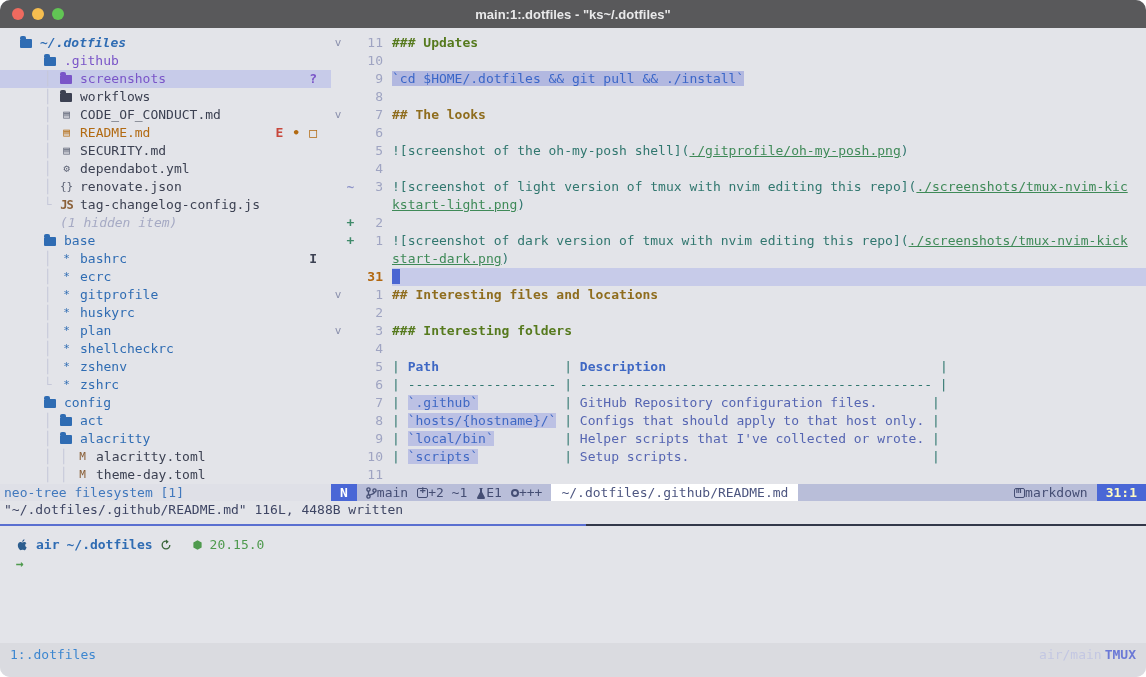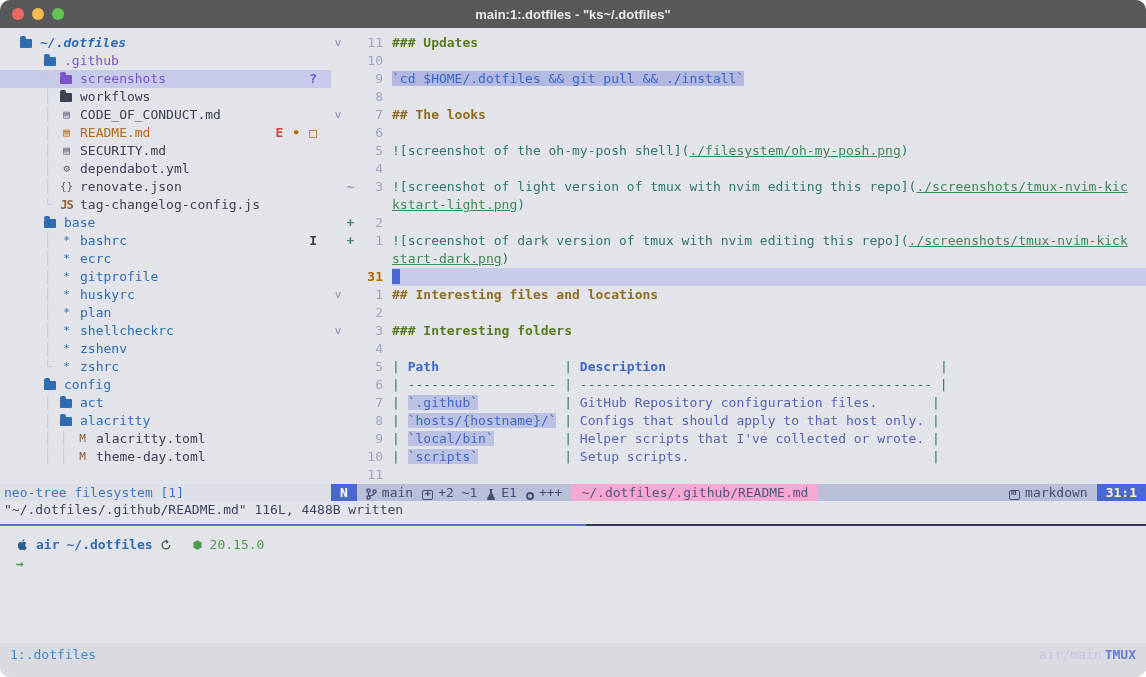--- a/index.html
+++ b/index.html
@@ -62,22 +62,22 @@
   .c-desc{color:#5565b2;}
   .c-code{color:#3f68c4;background:#bcc1e4;}
   .c-selcode{color:#3a66c8;background:#b2b8e0;}
   .c-plain{color:#3c4152;}
   
   .neotree-winbar{position:absolute;left:0;top:484px;width:331px;height:17px;line-height:17px;
     background:#dfe0e7;color:#4178bd;padding-left:4px;}
   .statusline{position:absolute;left:331px;top:484px;width:815px;height:17px;background:#b9bed9;
     display:flex;align-items:center;color:#454e74;overflow:hidden;}
   .mode-box{background:#4a67d6;color:#ffffff;font-weight:bold;padding:0 9px;height:17px;line-height:17px;flex:0 0 auto;}
-  .sl-seg{display:inline-flex;align-items:flex-end;gap:5px;margin-left:9px;flex:0 0 auto;}
-  .sl-path{background:#f9a8d4;color:#4d5680;height:17px;line-height:17px;padding:0 10px;margin-left:9px;flex:0 0 auto;}
+  .sl-seg{display:inline-flex;align-items:center;margin-left:9px;flex:0 0 auto;}
+  .sl-path{background:#ffffff;color:#4d5680;height:17px;line-height:17px;padding:0 10px;margin-left:9px;flex:0 0 auto;}
   .sl-fill{flex:1 1 auto;}
   .pos-box{background:#4a67d6;color:#fef9c3;font-weight:bold;padding:0 9px;height:17px;line-height:17px;margin-left:9px;flex:0 0 auto;}
   .doc-ico,.md-ico{display:inline-block;width:11px;height:10px;border:1.5px solid #454e74;border-radius:2px;position:relative;}
   .md-ico::after{content:"m";position:absolute;left:1px;top:-4px;font-size:9px;font-weight:bold;color:#454e74;}
   .doc-ico::after{content:"+";position:absolute;left:1.5px;top:-4.5px;font-size:10px;font-weight:bold;color:#454e74;}
   .ring-ico{display:inline-block;width:8px;height:8px;border:2px solid #454e74;border-radius:50%;}
   
   .msgline{position:absolute;left:0;top:501px;width:1146px;height:18px;line-height:18px;
     color:#3f4664;padding-left:4px;white-space:pre;}
   
@@ -118,20 +118,21 @@
       <div class="trow" style="padding-left: 20px;"><span class="ficon c-blue"></span><span class="tlabel c-blue it bd">~/.dotfiles</span></div>
       <div class="trow" style="padding-left: 44px; text-align: right;"><span class="ficon c-blue"></span><span class="tlabel c-purple">.github</span></div>
       <div class="trow tsel" style="padding-left: 44px;"><span class="guide">│</span><span class="ficon c-purple"></span><span class="tlabel c-purple">screenshots</span><span class="badges"><span class="bdg c-purple">?</span></span></div>
       <div class="trow" style="padding-left: 44px;"><span class="guide">│</span><span class="ficon c-dark"></span><span class="tlabel c-dark">workflows</span></div>
       <div class="trow" style="padding-left: 44px;"><span class="guide">│</span><span class="gicon c-gray">▤</span><span class="tlabel c-dark">CODE_OF_CONDUCT.md</span></div>
       <div class="trow" style="padding-left: 44px;"><span class="guide">│</span><span class="gicon c-orange">▤</span><span class="tlabel c-orange">README.md</span><span class="badges"><span class="bdg c-red">E</span><span class="bdg c-orange">•</span><span class="bdg c-orange">□</span></span></div>
       <div class="trow" style="padding-left: 44px;"><span class="guide">│</span><span class="gicon c-gray">▤</span><span class="tlabel c-dark">SECURITY.md</span></div>
       <div class="trow" style="padding-left: 44px;"><span class="guide">│</span><span class="gicon c-gray">⚙</span><span class="tlabel c-dark">dependabot.yml</span></div>
       <div class="trow" style="padding-left: 44px;"><span class="guide">│</span><span class="gicon c-gray">{}</span><span class="tlabel c-dark">renovate.json</span></div>
       <div class="trow" style="padding-left: 44px;"><span class="guide">└</span><span class="gicon c-brown tiny">JS</span><span class="tlabel c-dark">tag-changelog-config.js</span></div>
+      <div class="trow" style="padding-left: 44px;"><span class="guide"> </span><span class="tlabel c-muted it">(1 hidden item)</span></div>
       <div class="trow" style="padding-left: 44px;"><span class="ficon c-blue"></span><span class="tlabel c-blue">base</span></div>
       <div class="trow" style="padding-left: 44px;"><span class="guide">│</span><span class="gicon c-blue">*</span><span class="tlabel c-blue">bashrc</span><span class="badges"><span class="bdg c-dark">I</span></span></div>
       <div class="trow" style="padding-left: 44px;"><span class="guide">│</span><span class="gicon c-blue">*</span><span class="tlabel c-blue">ecrc</span></div>
       <div class="trow" style="padding-left: 44px;"><span class="guide">│</span><span class="gicon c-blue">*</span><span class="tlabel c-blue">gitprofile</span></div>
       <div class="trow" style="padding-left: 44px;"><span class="guide">│</span><span class="gicon c-blue">*</span><span class="tlabel c-blue">huskyrc</span></div>
       <div class="trow" style="padding-left: 44px;"><span class="guide">│</span><span class="gicon c-blue">*</span><span class="tlabel c-blue">plan</span></div>
       <div class="trow" style="padding-left: 44px;"><span class="guide">│</span><span class="gicon c-blue">*</span><span class="tlabel c-blue">shellcheckrc</span></div>
       <div class="trow" style="padding-left: 44px;"><span class="guide">│</span><span class="gicon c-blue">*</span><span class="tlabel c-blue">zshenv</span></div>
       <div class="trow" style="padding-left: 44px;"><span class="guide">└</span><span class="gicon c-blue">*</span><span class="tlabel c-blue">zshrc</span></div>
       <div class="trow" style="padding-left: 44px;"><span class="ficon c-blue"></span><span class="tlabel c-blue">config</span></div>
@@ -141,21 +142,21 @@
       <div class="trow" style="padding-left: 44px;"><span class="guide">│</span><span class="guide">│</span><span class="gicon c-brown">M</span><span class="tlabel c-dark">theme-day.toml</span></div>
     </div>
 
   <div class="editor">
       <div class="erow"><span class="fold">v</span><span class="sign"></span><span class="lnum">11</span><span class="etext"><span class="c-h3">### Updates</span></span></div>
       <div class="erow"><span class="fold"></span><span class="sign"></span><span class="lnum">10</span><span class="etext"></span></div>
       <div class="erow"><span class="fold"></span><span class="sign"></span><span class="lnum">9</span><span class="etext"><span class="c-selcode">`cd $HOME/.dotfiles &amp;&amp; git pull &amp;&amp; ./install`</span></span></div>
       <div class="erow"><span class="fold"></span><span class="sign"></span><span class="lnum">8</span><span class="etext"></span></div>
       <div class="erow"><span class="fold">v</span><span class="sign"></span><span class="lnum">7</span><span class="etext"><span class="c-h2">## The looks</span></span></div>
       <div class="erow"><span class="fold"></span><span class="sign"></span><span class="lnum">6</span><span class="etext"></span></div>
-      <div class="erow"><span class="fold"></span><span class="sign"></span><span class="lnum">5</span><span class="etext"><span class="c-md">![screenshot of the oh-my-posh shell](</span><span class="c-link">./filesystem/oh-my-posh.png</span><span class="c-md">)</span></span></div>
+      <div class="erow"><span class="fold"></span><span class="sign"></span><span class="lnum">5</span><span class="etext"><span class="c-md">![screenshot of the oh-my-posh shell](</span><span class="c-link">./gitprofile/oh-my-posh.png</span><span class="c-md">)</span></span></div>
       <div class="erow"><span class="fold"></span><span class="sign"></span><span class="lnum">4</span><span class="etext"></span></div>
       <div class="erow"><span class="fold"></span><span class="sign chg">~</span><span class="lnum">3</span><span class="etext"><span class="c-md">![screenshot of light version of tmux with nvim editing this repo](</span><span class="c-link">./screenshots/tmux-nvim-kic</span></span></div>
       <div class="erow"><span class="fold"></span><span class="sign"></span><span class="lnum"></span><span class="etext"><span class="c-link">kstart-light.png</span><span class="c-md">)</span></span></div>
       <div class="erow"><span class="fold"></span><span class="sign add">+</span><span class="lnum">2</span><span class="etext"></span></div>
       <div class="erow"><span class="fold"></span><span class="sign add">+</span><span class="lnum">1</span><span class="etext"><span class="c-md">![screenshot of dark version of tmux with nvim editing this repo](</span><span class="c-link">./screenshots/tmux-nvim-kick</span></span></div>
       <div class="erow"><span class="fold"></span><span class="sign"></span><span class="lnum"></span><span class="etext"><span class="c-link">start-dark.png</span><span class="c-md">)</span></span></div>
       <div class="erow ecur"><span class="fold"></span><span class="sign"></span><span class="lnum">31</span><span class="etext"><span class="cursorblock"></span></span></div>
       <div class="erow"><span class="fold">v</span><span class="sign"></span><span class="lnum">1</span><span class="etext"><span class="c-h2">## Interesting files and locations</span></span></div>
       <div class="erow"><span class="fold"></span><span class="sign"></span><span class="lnum">2</span><span class="etext"></span></div>
       <div class="erow"><span class="fold">v</span><span class="sign"></span><span class="lnum">3</span><span class="etext"><span class="c-h3">### Interesting folders</span></span></div>

